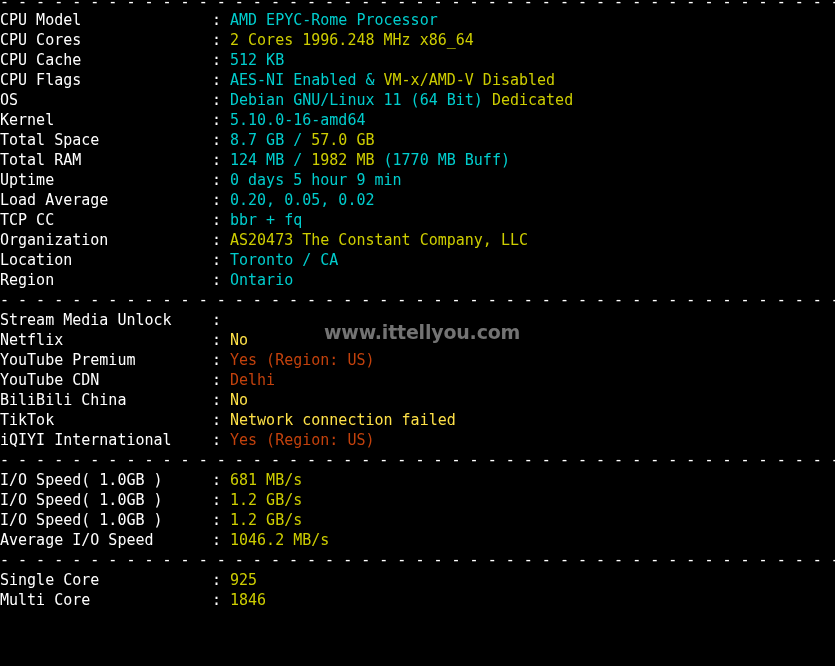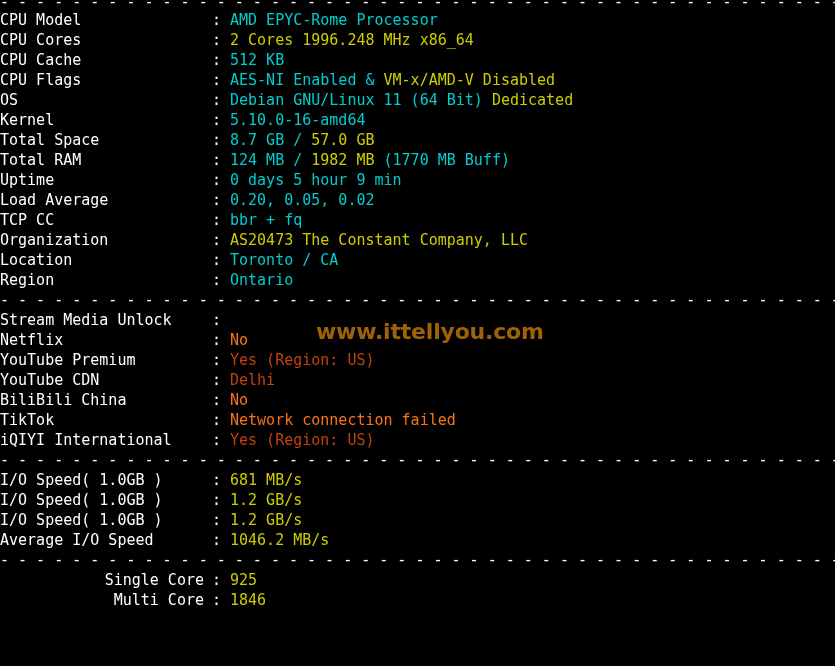--- a/index.html
+++ b/index.html
@@ -37,39 +37,39 @@
     line-height: 20px;
     white-space: pre;
     box-sizing: border-box;
   }
   .label {
     display: inline-block;
     width: 212px;
     color: #ffffff;
     white-space: pre;
   }
-  .label.indent { text-align: right; padding-right: 8px; width: 204px; }
+  .label.indent { text-align: left; padding-right: 8px; width: 204px; }
   .colon {
     display: inline-block;
     width: 18px;
     color: #ffffff;
   }
   .val { white-space: pre; }
   .c-cyan   { color: #00cdcd; }
   .c-yellow { color: #cdcd00; }
   .c-green  { color: #c2410c; }
-  .c-red    { color: #f97316; }
+  .c-red    { color: #fde047; }
   .watermark {
     position: absolute;
-    left: 316px;
+    left: 324px;
     top: 321px;
-    color: #a16207;
+    color: #737373;
     font-family: "DejaVu Sans", "Liberation Sans", sans-serif;
     font-weight: bold;
-    font-size: 22px;
+    font-size: 19px;
     line-height: 22px;
     letter-spacing: -0.2px;
     white-space: nowrap;
   }
 </style>
 </head>
 <body>
 
 <div id="terminal">
 

